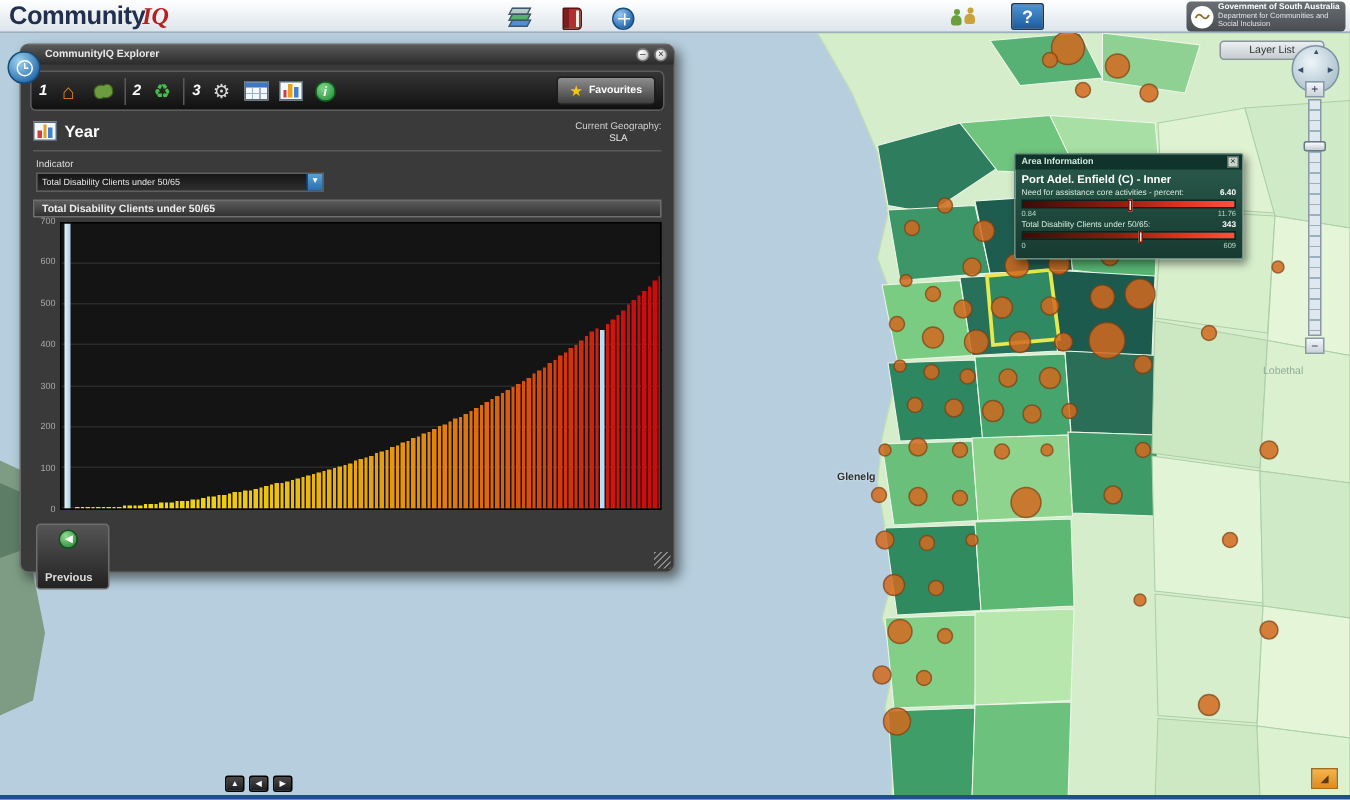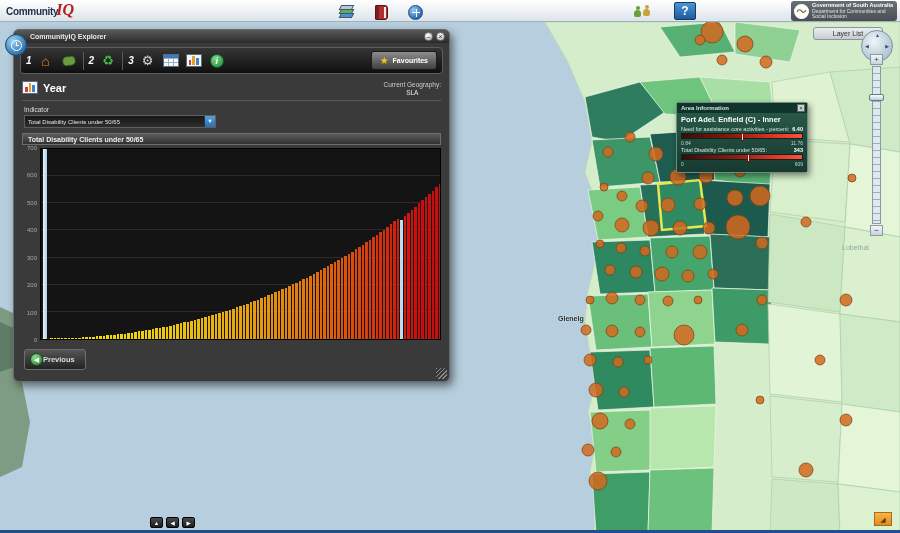--- a/index.html
+++ b/index.html
@@ -4,21 +4,21 @@
 <style>
   * { margin:0; padding:0; box-sizing:border-box; }
   body { font-family:"Liberation Sans", sans-serif; background:#222; }
   .screen { position:relative; width:900px; height:533px; overflow:hidden; background:#b6cedd; }
 
   
   .header { position:absolute; top:0; left:0; width:900px; height:22px;
     background:linear-gradient(#ffffff,#dde4ea); border-bottom:1px solid #9fb0bd; z-index:40;
     display:flex; align-items:center; }
   .logo { position:absolute; left:6px; top:1px; display:flex; align-items:baseline; }
-  .logo-main { font-size:10px; font-weight:bold; color:#23304d; letter-spacing:-0.3px; }
+  .logo-main { font-size:17px; font-weight:bold; color:#23304d; letter-spacing:-0.3px; }
   .logo-accent { font-size:16px; font-weight:bold; font-style:italic; color:#b51f1f;
     font-family:"Liberation Serif", serif; margin-left:-2px; }
   .hdr-icons { position:absolute; left:338px; top:3px; display:flex; gap:16px; align-items:center; }
   .layers-icon { width:16px; height:15px; position:relative; }
   .layers-icon i { position:absolute; left:1px; width:13px; height:5px; transform:skewX(-28deg); border:1px solid #456; }
   .layers-icon i:nth-child(1){ top:0; background:#bcc9d4; }
   .layers-icon i:nth-child(2){ top:4px; background:#57b06a; }
   .layers-icon i:nth-child(3){ top:8px; background:#4a90d9; }
   .book-icon { width:13px; height:15px; background:linear-gradient(90deg,#7e1d1d 0 3px,#b03030 3px); border:1px solid #5a1212; border-radius:1px 3px 3px 1px; position:relative; }
   .book-icon::after { content:''; position:absolute; right:1px; top:1px; bottom:1px; width:2px; background:#f2ede2; }
@@ -111,28 +111,28 @@
   .chart-header { height:12px; background:linear-gradient(#5c5c5c,#313131); border:1px solid #6e6e6e; color:#eee; font-size:7px; font-weight:bold; line-height:11px; padding-left:5px; }
   .plot-wrap { display:flex; margin-top:3px; }
   .y-axis { position:relative; width:18px; height:192px; flex:0 0 auto; }
   .ytick { position:absolute; right:3px; font-size:6px; color:#a8a8a8; }
   .plot { position:relative; width:401px; height:192px; background:#141414; border:1px solid #000; overflow:hidden; }
   .gridline { position:absolute; left:0; right:0; height:1px; background:#2a2a2a; }
   .axis-line { position:absolute; left:2px; top:0; bottom:0; width:4px; background:linear-gradient(90deg,#e8f4fc,#a9cfe8); }
   .bars { position:absolute; left:9px; right:0; top:0; bottom:0; display:flex; align-items:flex-end; }
   .bar { width:2.5px; margin-right:1px; flex:0 0 auto; }
   .prev-row { margin:8px 10px 0; }
-  .prev-btn { display:inline-flex; align-items:center; gap:0; padding:3px 10px 3px 5px; background:linear-gradient(#555,#222); border:1px solid #6e6e6e; border-radius:3px; cursor:pointer; }
+  .prev-btn { display:inline-flex; align-items:center; gap:14px; padding:3px 10px 3px 5px; background:linear-gradient(#555,#222); border:1px solid #6e6e6e; border-radius:3px; cursor:pointer;flex-direction:column; }
   .prev-circle { width:13px; height:13px; border-radius:50%; background:radial-gradient(circle at 35% 30%, #8fdc8f, #1f7a2d); border:1px solid #11511b; color:#fff; font-size:7px; text-align:center; line-height:12px; }
   .prev-label { color:#ddd; font-size:7.5px; font-weight:bold; }
   .grip { position:absolute; right:2px; bottom:2px; width:11px; height:11px;
     background:repeating-linear-gradient(135deg,#8a8a8a 0 1px,transparent 1px 3px); cursor:nwse-resize; }
 
   
-  .area-info { position:absolute; left:676px; top:102px; width:132px; background:linear-gradient(#2a5c4c,#173a30); border:1px solid #6d8d80; border-radius:2px; box-shadow:2px 3px 6px rgba(0,0,0,.45); z-index:25; padding-bottom:5px; }
+  .area-info { position:absolute; left:676px; top:102px; width:153px; background:linear-gradient(#2a5c4c,#173a30); border:1px solid #6d8d80; border-radius:2px; box-shadow:2px 3px 6px rgba(0,0,0,.45); z-index:25; padding-bottom:5px; }
   .ai-titlebar { display:flex; align-items:center; background:#10332b; padding:1px 2px 1px 4px; }
   .ai-title { flex:1; color:#cfe8da; font-size:6px; font-weight:bold; }
   .ai-close { width:8px; height:8px; background:#c9d4cd; border:1px solid #5a6b60; color:#23302a; font-size:6px; line-height:6px; text-align:center; cursor:pointer; }
   .ai-name { color:#fff; font-size:7.5px; font-weight:bold; padding:2px 4px 1px; }
   .ai-metric { padding:1px 4px 0; }
   .ai-label-row { display:flex; justify-content:space-between; gap:3px; }
   .ai-label { color:#d4ead c; color:#d4eadc; font-size:5.5px; }
   .ai-value { color:#fff; font-size:5.5px; font-weight:bold; }
   .ai-track { position:relative; height:6px; margin-top:1px; border:1px solid #0d241e;
     background:linear-gradient(90deg,#3a0c08,#8f1d10 45%,#e03322 75%,#ff5040); }

